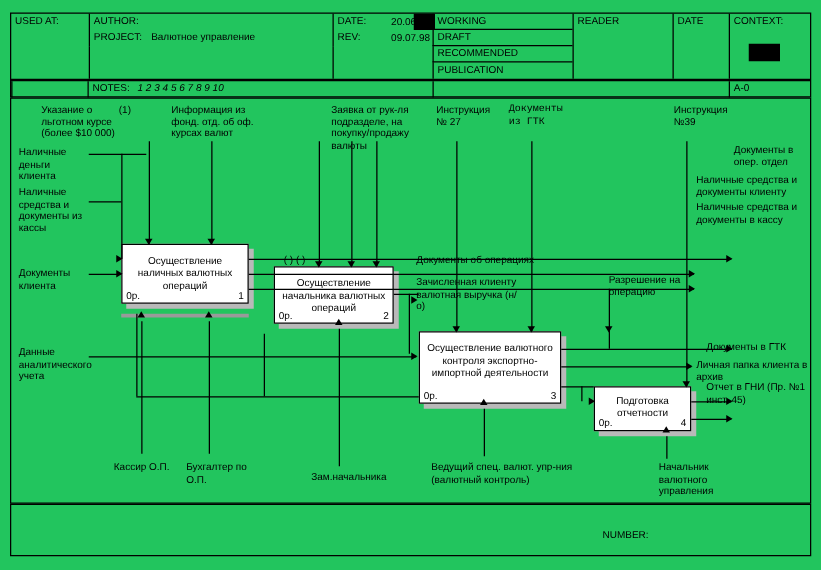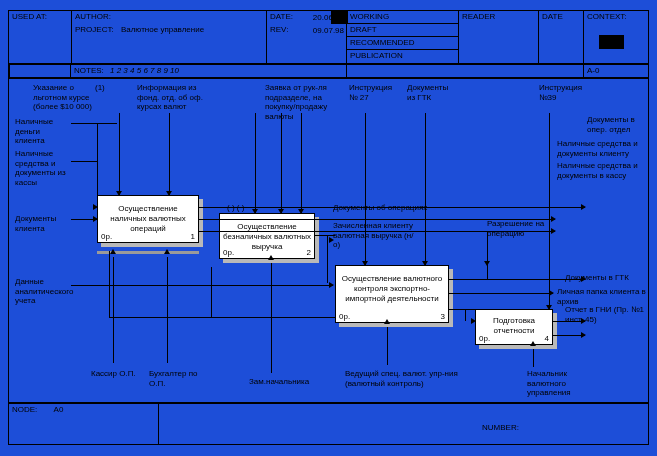--- a/index.html
+++ b/index.html
@@ -1,17 +1,17 @@
 <!DOCTYPE html>
 <html><head>
 <meta charset="utf-8">
 <style>
   html,body{margin:0;padding:0;background:#fff;}
   body{font-family:"Liberation Sans", sans-serif;}
-  #page{position:relative;width:657px;height:456px;background:#1d4ed8;overflow:hidden;}
+  #page{position:relative;width:657px;height:456px;background:#22c55e;overflow:hidden;}
 
   .frame{position:absolute;border:1px solid #000;box-sizing:border-box;}
 
   
   .hdr{left:8px;top:10px;width:641px;height:54px;}
   .cell{position:absolute;box-sizing:border-box;font-size:8px;line-height:10px;color:#000;}
   .bl{border-left:1px solid #000;}
   .bb{border-bottom:1px solid #000;}
   .pad{padding:1px 3px;}
 
@@ -116,21 +116,21 @@
       <span>A-0</span>
     </div>
   </div>
 
   <div class="frame main">
 
     <div class="txtc" style="left:24px;top:4px;width:68px;">Указание о льготном курсе (более $10 000)</div>
     <div class="txtc" style="left:128px;top:4px;width:70px;">Информация из фонд. отд. об оф. курсах валют</div>
     <div class="txtc" style="left:256px;top:4px;width:76px;">Заявка от рук-ля подразделе, на покупку/продажу валюты</div>
     <div class="txtc" style="left:340px;top:4px;width:44px;">Инструкция № 27</div>
-    <div class="txtc" style="left:398px;top:4px;width:46px;">Документы из ГТК</div>
+    <div class="txtc" style="left:398px;top:4px;width:46px;font-family:Liberation Mono, monospace;">Документы из ГТК</div>
     <div class="txtc" style="left:530px;top:4px;width:52px;">Инструкция №39</div>
     <div class="txt" style="left:86px;top:4px;">(1)</div>
 
     <div class="txt" style="left:6px;top:38px;width:56px;">Наличные деньги клиента</div>
     <div class="txt" style="left:6px;top:70px;width:58px;">Наличные средства и документы из кассы</div>
     <div class="txt" style="left:6px;top:135px;width:56px;">Документы клиента</div>
     <div class="txt" style="left:6px;top:198px;width:56px;">Данные аналитического учета</div>
 
     <div class="txt" style="left:578px;top:36px;width:58px;">Документы в опер. отдел</div>
     <div class="txt" style="left:548px;top:60px;width:90px;">Наличные средства и документы клиенту</div>
@@ -151,21 +151,21 @@
 
     <div class="shadow" style="left:92px;top:120px;width:102px;height:48px;"></div>
     <div class="abox" style="left:88px;top:116px;width:102px;height:48px;">
       <div class="title">Осуществление наличных валютных операций</div>
       <div class="zero">0р.</div>
       <div class="num">1</div>
     </div>
 
     <div class="shadow" style="left:214px;top:138px;width:96px;height:46px;"></div>
     <div class="abox" style="left:210px;top:134px;width:96px;height:46px;">
-      <div class="title">Осуществление безналичных валютных выручка</div>
+      <div class="title">Осуществление начальника валютных операций</div>
       <div class="zero">0р.</div>
       <div class="num">2</div>
     </div>
 
     <div class="shadow" style="left:330px;top:190px;width:114px;height:58px;"></div>
     <div class="abox" style="left:326px;top:186px;width:114px;height:58px;">
       <div class="title">Осуществление валютного контроля экспортно-импортной деятельности</div>
       <div class="zero">0р.</div>
       <div class="num">3</div>
     </div>
@@ -251,23 +251,19 @@
     <div class="v" style="left:378px;top:248px;height:38px;"></div>
     <div class="ar ar-u" style="left:375px;top:240px;"></div>
     <div class="v" style="left:524px;top:270px;height:18px;"></div>
     <div class="ar ar-u" style="left:521px;top:262px;"></div>
 
     <div class="txt" style="left:218px;top:124px;">(    )    (    )</div>
 
   </div>
 
   <div class="frame foot">
-    <div class="cell pad" style="left:0;top:0;width:150px;height:40px;border-right:1px solid #000;">
-      <span>NODE:</span>
-      <span style="margin-left:14px;">A0</span>
-    </div>
     <div class="cell pad" style="left:470px;top:18px;width:171px;height:40px;">
       <span>NUMBER:</span>
       <div style="position:absolute;right:2px;bottom:-10px;width:56px;height:14px;border:1px solid #000;background:#fff;"></div>
     </div>
   </div>
 
 </div>
 
 </body></html>

